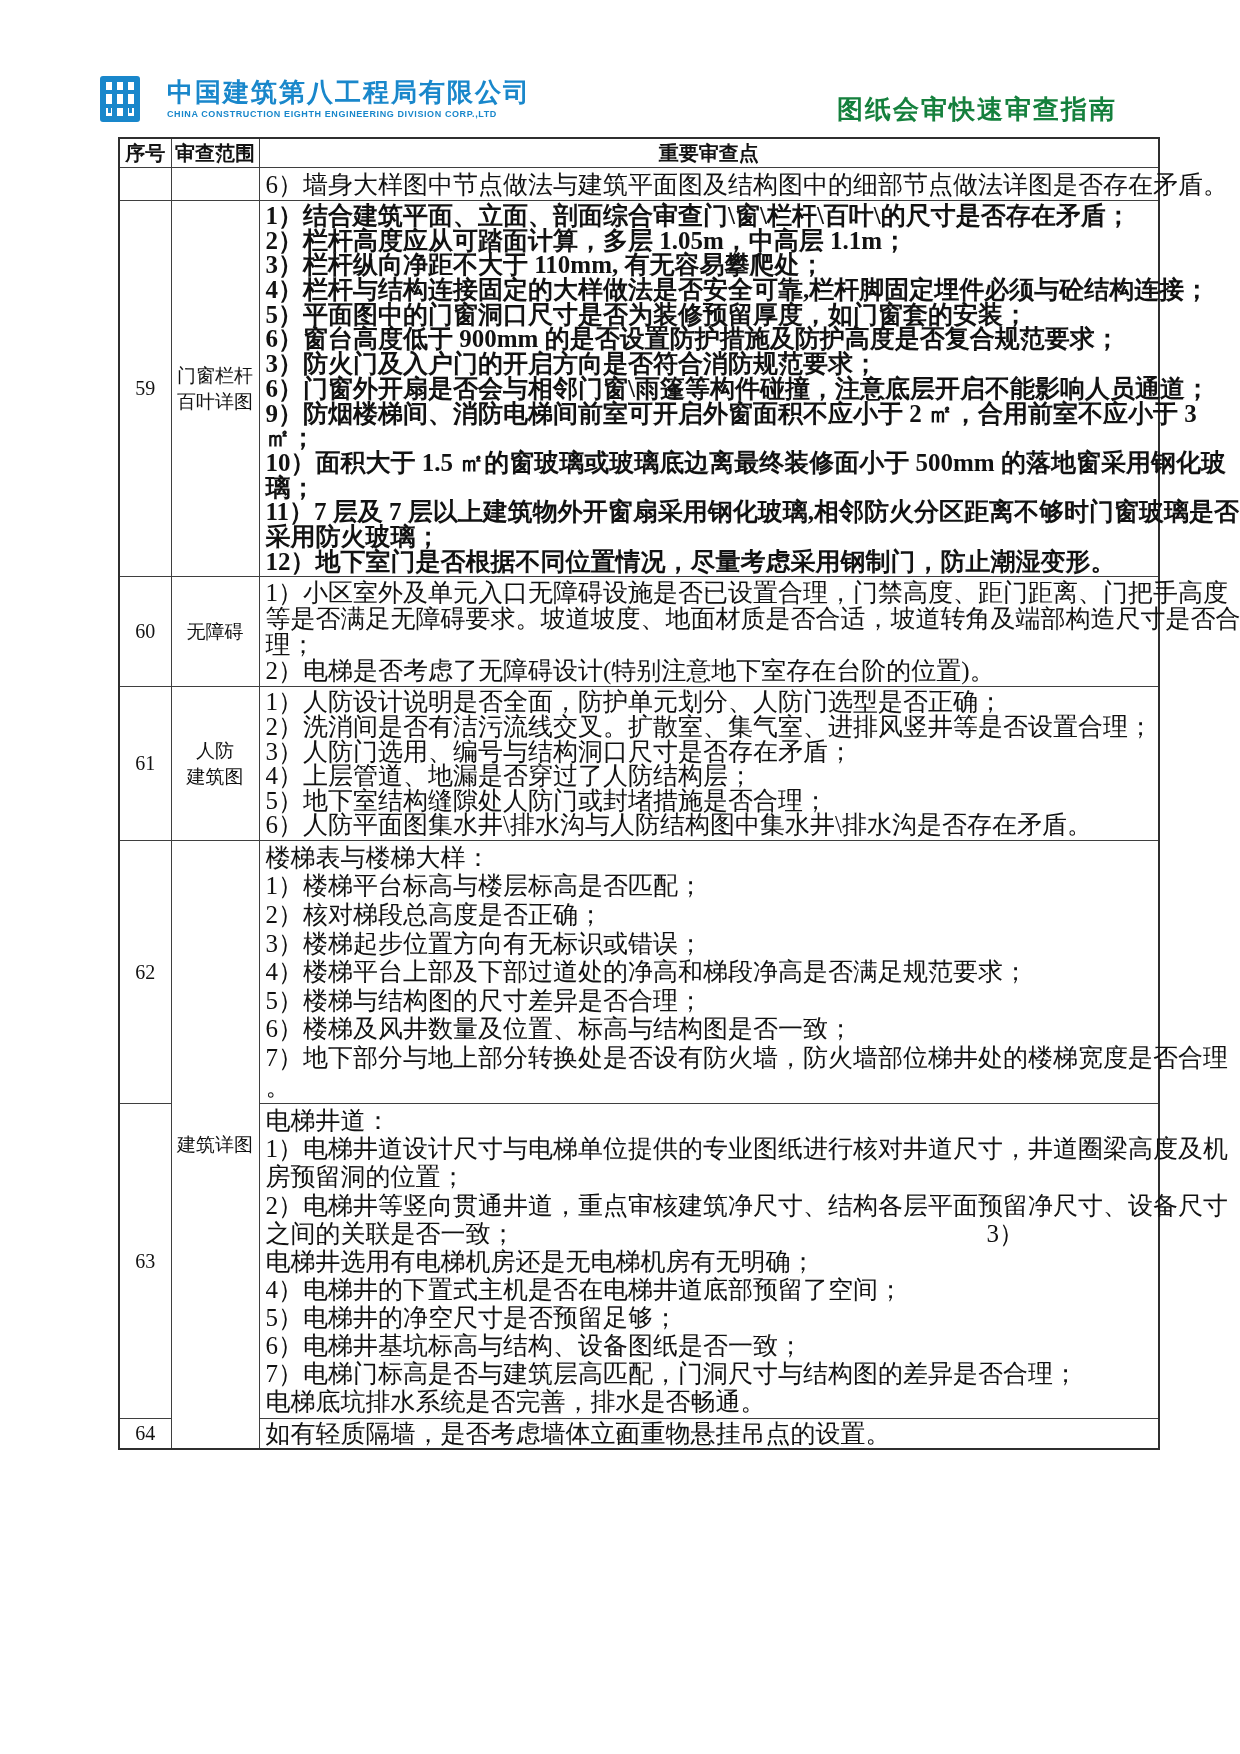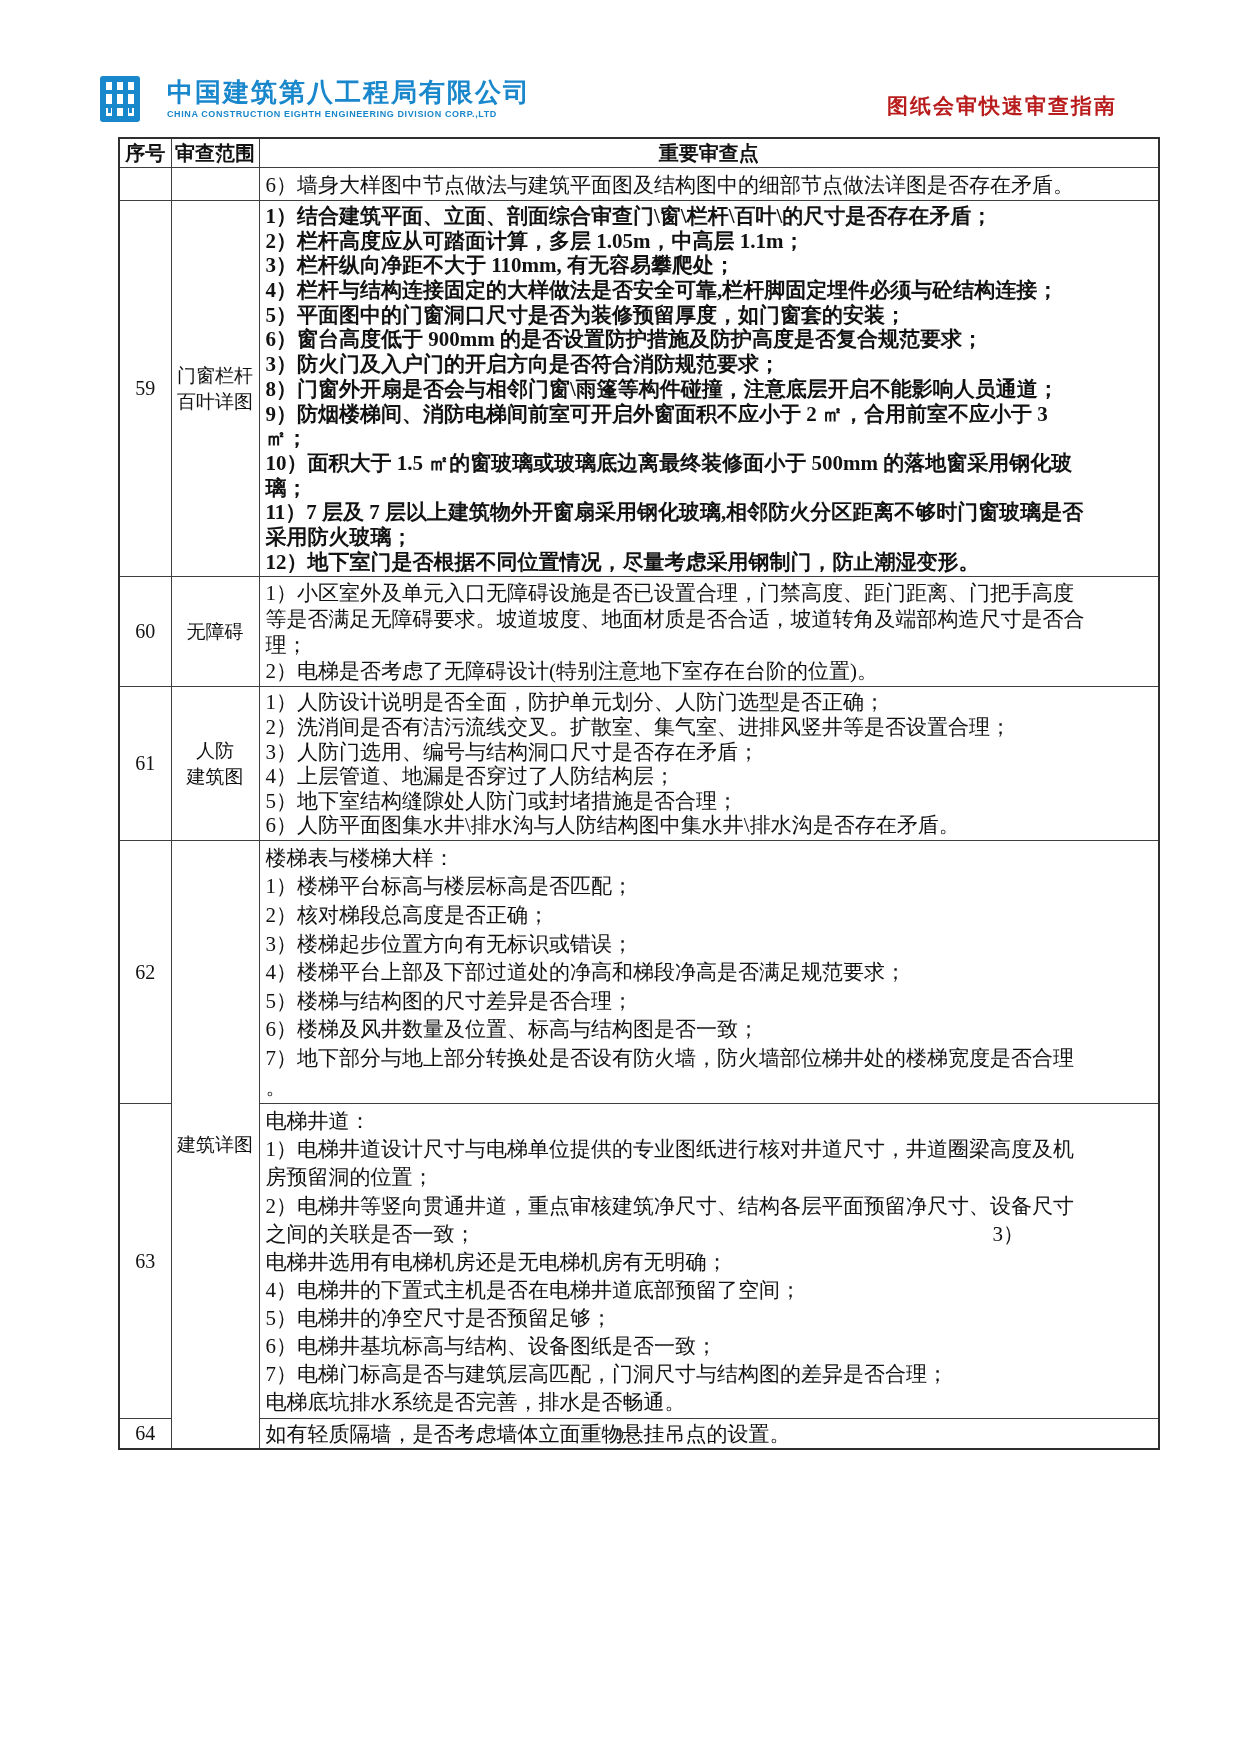--- a/index.html
+++ b/index.html
@@ -8,31 +8,31 @@
     font-family:"Liberation Serif","DejaVu Serif",serif;color:#121212;
     overflow:hidden;
   }
   
   .logo{position:absolute;left:100px;top:76px;width:40px;height:46px;}
   .co-block{position:absolute;left:147px;top:78px;margin-left:20px;}
   .co-cn{font-family:"Liberation Sans","DejaVu Sans",sans-serif;font-weight:bold;
          font-size:26px;letter-spacing:2px;color:#1987cb;line-height:28px;}
   .co-en{font-family:"Liberation Sans","DejaVu Sans",sans-serif;font-weight:bold;
          font-size:9px;letter-spacing:0.6px;color:#1987cb;margin-top:3px;}
-  .doc-title{position:absolute;right:123px;top:92px;font-weight:bold;font-size:21px;
-         letter-spacing:2px;color:#b91c1c;}
+  .doc-title{position:absolute;right:123px;top:92px;font-weight:bold;font-size:26px;
+         letter-spacing:2px;color:#15803d;}
   
   table.review{position:absolute;left:118px;top:137px;width:1040px;
         border-collapse:collapse;table-layout:fixed;border:2px solid #2f2f2f;}
   col.c-no{width:52px;} col.c-scope{width:88px;} col.c-points{width:900px;}
   th,td{border:1.5px solid #3f3f3f;padding:0;}
   th{height:28px;font-size:20px;font-weight:bold;text-align:center;vertical-align:middle;}
   td.no,td.scope{text-align:center;vertical-align:middle;font-size:20px;}
   td.scope{font-size:19px;line-height:26px;}
-  td.content{vertical-align:top;padding:3px 4px 2px 6px;font-size:21px;}
+  td.content{vertical-align:top;padding:3px 4px 2px 6px;font-size:25px;}
   td.content.mid{vertical-align:middle;}
   .line{white-space:nowrap;}
   tr.rprev{height:33px;}  tr.rprev .line{line-height:26px;}
   tr.r59{height:371px;}   tr.r59 .line{height:24.7px;line-height:24.7px;font-weight:bold;}
   tr.r60{height:104px;}   tr.r60 .line{height:26px;line-height:26px;}
   tr.r61{height:148px;}   tr.r61 .line{height:24.6px;line-height:24.6px;}
   tr.r62{height:258px;}   tr.r62 .line{height:28.6px;line-height:28.6px;}
   tr.r63{height:309px;}   tr.r63 .line{height:28.1px;line-height:28.1px;}
   tr.r64{height:28px;}    tr.r64 .line{line-height:24px;}
   .split{display:flex;justify-content:space-between;padding-right:130px;}
@@ -89,21 +89,21 @@
       <div>百叶详图</div>
     </td>
     <td class="content">
       <div class="line">1）结合建筑平面、立面、剖面综合审查门\窗\栏杆\百叶\的尺寸是否存在矛盾；</div>
       <div class="line">2）栏杆高度应从可踏面计算，多层 1.05m，中高层 1.1m；</div>
       <div class="line">3）栏杆纵向净距不大于 110mm, 有无容易攀爬处；</div>
       <div class="line">4）栏杆与结构连接固定的大样做法是否安全可靠,栏杆脚固定埋件必须与砼结构连接；</div>
       <div class="line">5）平面图中的门窗洞口尺寸是否为装修预留厚度，如门窗套的安装；</div>
       <div class="line">6）窗台高度低于 900mm 的是否设置防护措施及防护高度是否复合规范要求；</div>
       <div class="line">3）防火门及入户门的开启方向是否符合消防规范要求；</div>
-      <div class="line">8）门窗外开扇是否会与相邻门窗\雨篷等构件碰撞，注意底层开启不能影响人员通道；</div>
+      <div class="line">6）门窗外开扇是否会与相邻门窗\雨篷等构件碰撞，注意底层开启不能影响人员通道；</div>
       <div class="line">9）防烟楼梯间、消防电梯间前室可开启外窗面积不应小于 2 ㎡，合用前室不应小于 3</div>
       <div class="line">㎡；</div>
       <div class="line">10）面积大于 1.5 ㎡的窗玻璃或玻璃底边离最终装修面小于 500mm 的落地窗采用钢化玻</div>
       <div class="line">璃；</div>
       <div class="line">11）7 层及 7 层以上建筑物外开窗扇采用钢化玻璃,相邻防火分区距离不够时门窗玻璃是否</div>
       <div class="line">采用防火玻璃；</div>
       <div class="line">12）地下室门是否根据不同位置情况，尽量考虑采用钢制门，防止潮湿变形。</div>
     </td>
   </tr>
 

